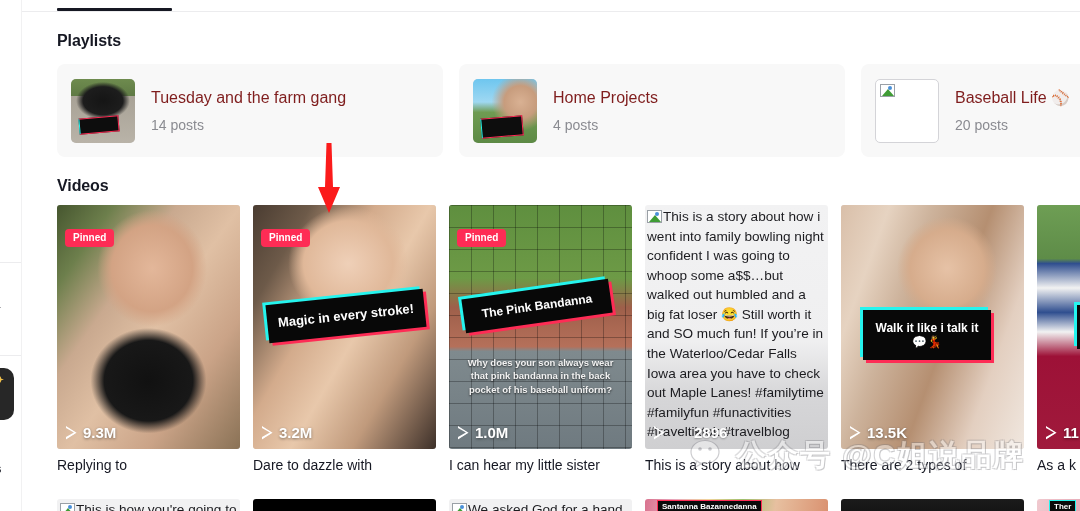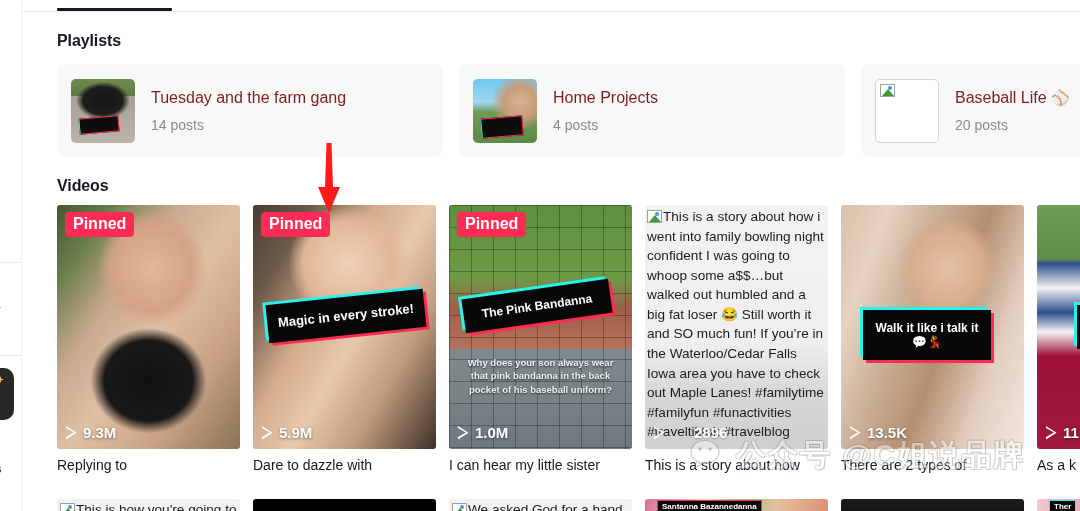--- a/index.html
+++ b/index.html
@@ -227,24 +227,24 @@
     position: relative;
     width: 183px;
     height: 244px;
     border-radius: 3px;
     overflow: hidden;
     background: #e3e3e4;
     cursor: pointer;
   }
   .badge-pinned {
     position: absolute;
-    left: 8px; top: 7px;
+    left: 8px; top: 24px;
     background: #fe2c55;
     color: #fff;
-    font-size: 16px;
+    font-size: 10px;
     font-weight: 600;
     padding: 3px 8px 4px;
     border-radius: 4px;
     z-index: 6;
     line-height: 1.1;
   }
   .views {
     position: absolute;
     left: 9px; bottom: 8px;
     display: flex;
@@ -548,21 +548,21 @@
         <div class="caption">Replying to</div>
       </div>
 
       <div class="video-cell">
         <div class="thumb">
           <div class="art art-v2"></div>
           <div class="badge-pinned">Pinned</div>
           <div class="sticker" style="left:14px;top:92px;width:158px;height:38px;font-size:13px;transform:rotate(-6deg);">Magic in every stroke!</div>
           <div class="views">
             <span class="play-tri"></span>
-            <span>5.9M</span>
+            <span>3.2M</span>
           </div>
         </div>
         <div class="caption">Dare to dazzle with</div>
       </div>
 
       <div class="video-cell">
         <div class="thumb">
           <div class="art art-v3"></div>
           <div class="badge-pinned">Pinned</div>
           <div class="sticker" style="left:14px;top:84px;width:148px;height:34px;font-size:12px;transform:rotate(-8deg);">The Pink Bandanna</div>

